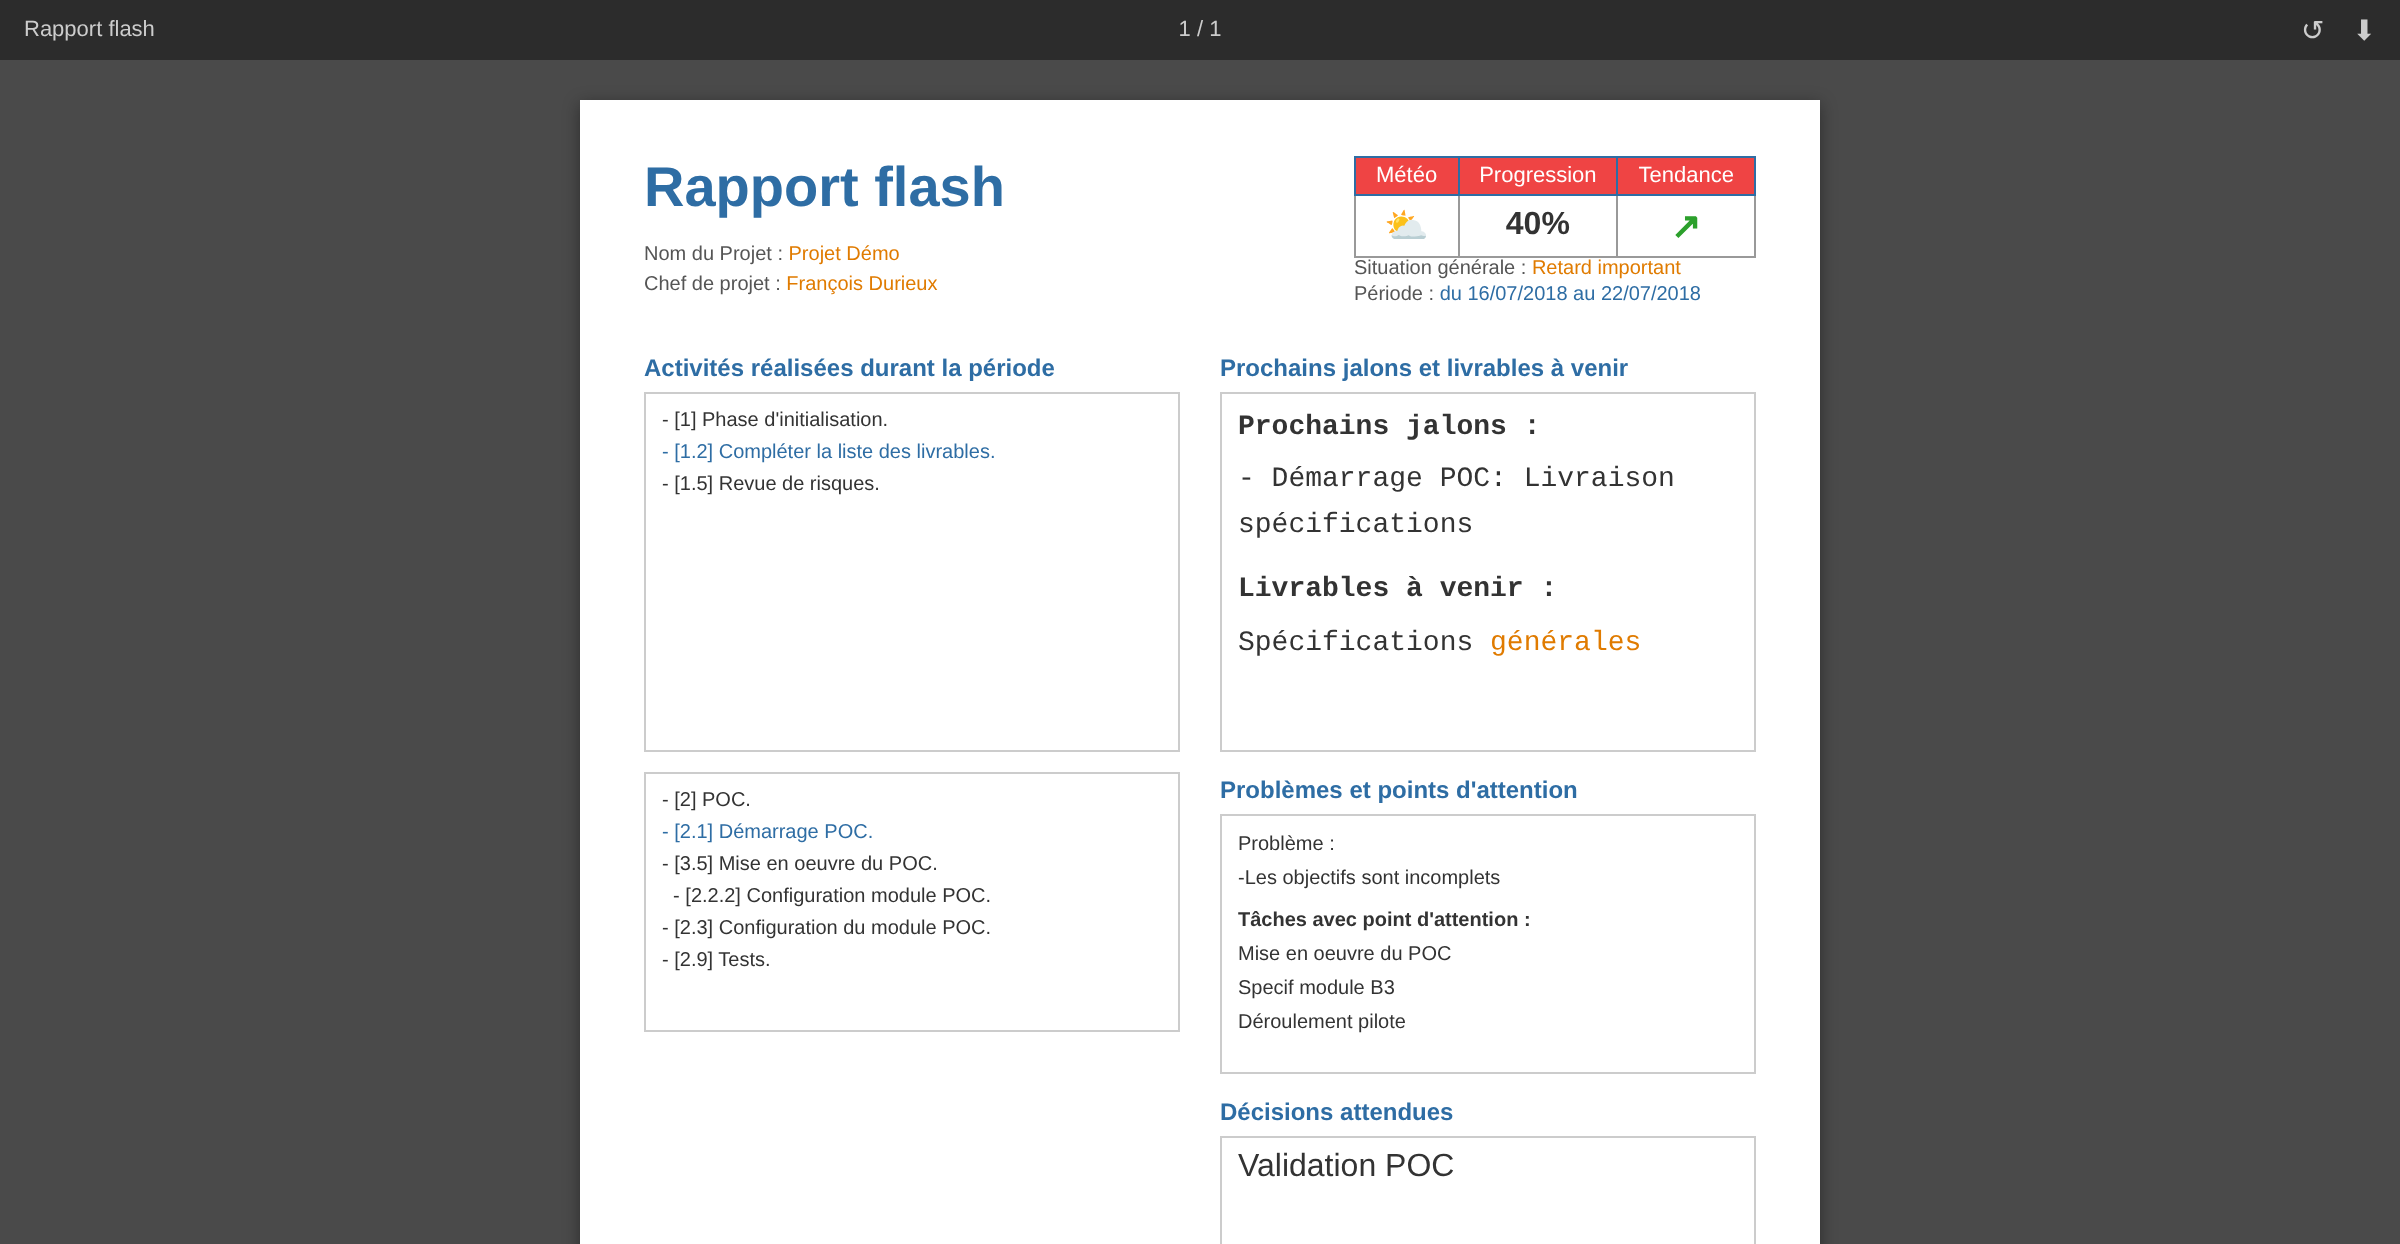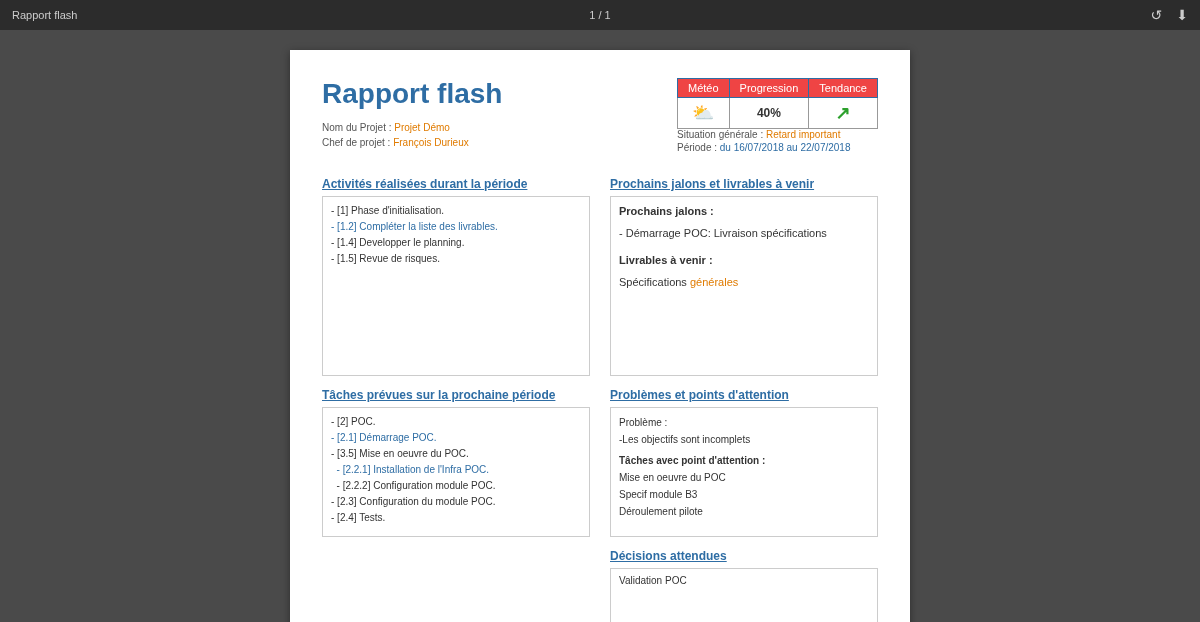--- a/index.html
+++ b/index.html
@@ -95,21 +95,21 @@
     .status-table td {
       border: 1px solid #999;
       padding: 4px 10px;
       text-align: center;
       vertical-align: middle;
     }
     .weather-icon {
       font-size: 18px;
     }
     .progression-value {
-      font-size: 12px;
+      font-size: 16px;
       font-weight: bold;
     }
     .trend-arrow {
       color: #2ca02c;
       font-size: 18px;
       font-weight: bold;
     }
 
     
     .project-info {
@@ -137,21 +137,20 @@
       color: #2e6da4;
     }
 
     
     .section-title {
       font-size: 12px;
       font-weight: bold;
       color: #2e6da4;
       margin-bottom: 5px;
       margin-top: 12px;
-      text-decoration: underline;
     }
 
     
     .two-col {
       display: flex;
       gap: 20px;
       margin-top: 4px;
     }
     .col-left {
       flex: 1;
@@ -172,34 +171,35 @@
       color: #2e6da4;
     }
 
     .tasks-list {
       font-size: 10px;
       line-height: 1.6;
       color: #333;
     }
 
     .milestones-text {
-      font-size: 11px;
+      font-size: 14px;
       line-height: 1.6;
+      font-family: Liberation Mono, monospace;
     }
     .milestones-text .highlight {
       color: #e07b00;
     }
 
     .problems-text {
       font-size: 10px;
       line-height: 1.7;
     }
 
     .decisions-text {
-      font-size: 10px;
+      font-size: 16px;
     }
 
     
     .content-box-large {
       border: 1px solid #ccc;
       padding: 6px 8px;
       font-size: 10px;
       min-height: 180px;
       margin-bottom: 10px;
     }
@@ -283,35 +283,32 @@
 
     <div class="two-col">
 
       <div class="col-left">
 
         <div class="section-title">Activités réalisées durant la période</div>
         <div class="content-box-large">
           <div class="activities-list">
             <div class="item-normal">- [1] Phase d'initialisation.</div>
             <div class="item-link" style="color:#2e6da4;">- [1.2] Compléter la liste des livrables.</div>
-            <div class="item-normal">- [1.4] Developper le planning.</div>
             <div class="item-normal">- [1.5] Revue de risques.</div>
           </div>
         </div>
 
-        <div class="section-title">Tâches prévues sur la prochaine période</div>
         <div class="content-box-medium">
           <div class="tasks-list">
             <div>- [2] POC.</div>
             <div style="color:#2e6da4;">- [2.1] Démarrage POC.</div>
             <div>- [3.5] Mise en oeuvre du POC.</div>
-            <div style="color:#2e6da4;">&nbsp;&nbsp;- [2.2.1] Installation de l'Infra POC.</div>
             <div>&nbsp;&nbsp;- [2.2.2] Configuration module POC.</div>
             <div>- [2.3] Configuration du module POC.</div>
-            <div>- [2.4] Tests.</div>
+            <div>- [2.9] Tests.</div>
           </div>
         </div>
       </div>
 
       <div class="col-right">
 
         <div class="section-title">Prochains jalons et livrables à venir</div>
         <div class="content-box-large">
           <div class="milestones-text">
             <div style="font-weight:bold; margin-bottom:4px;">Prochains jalons :</div>

